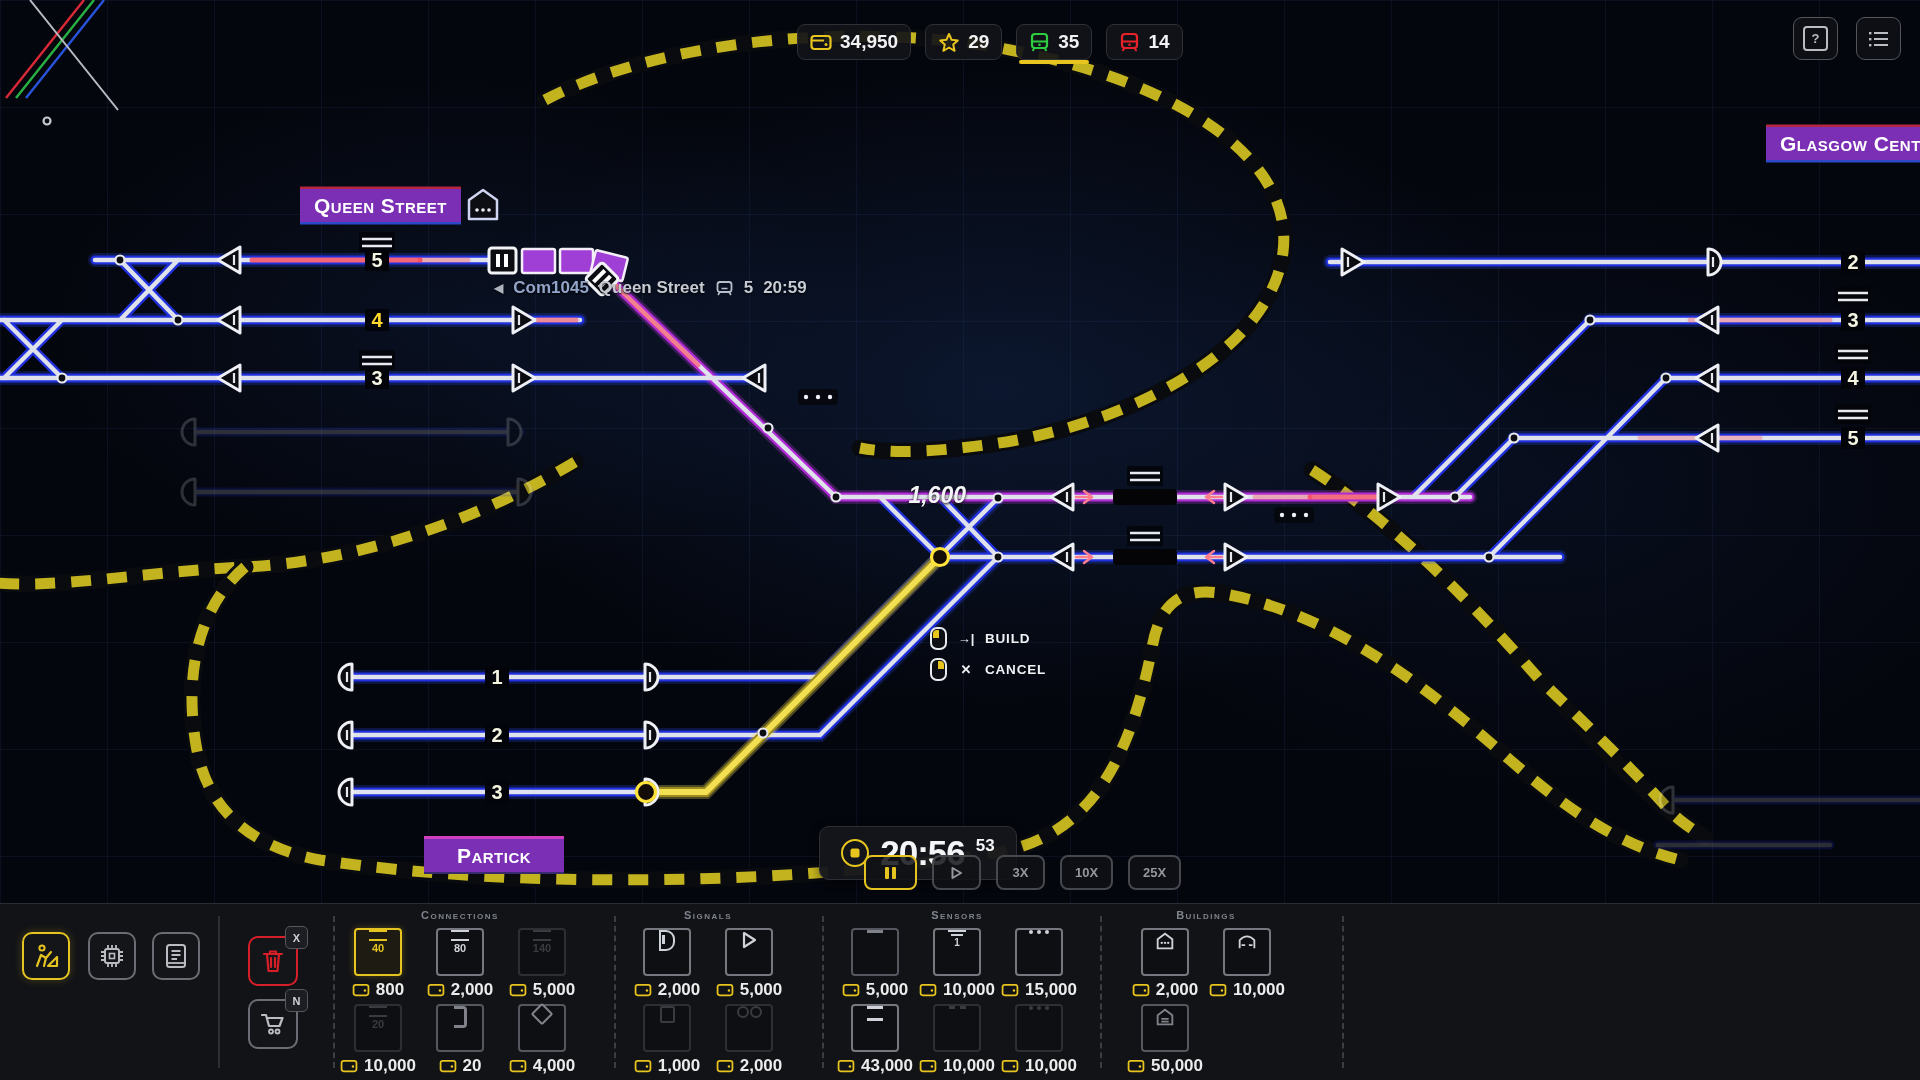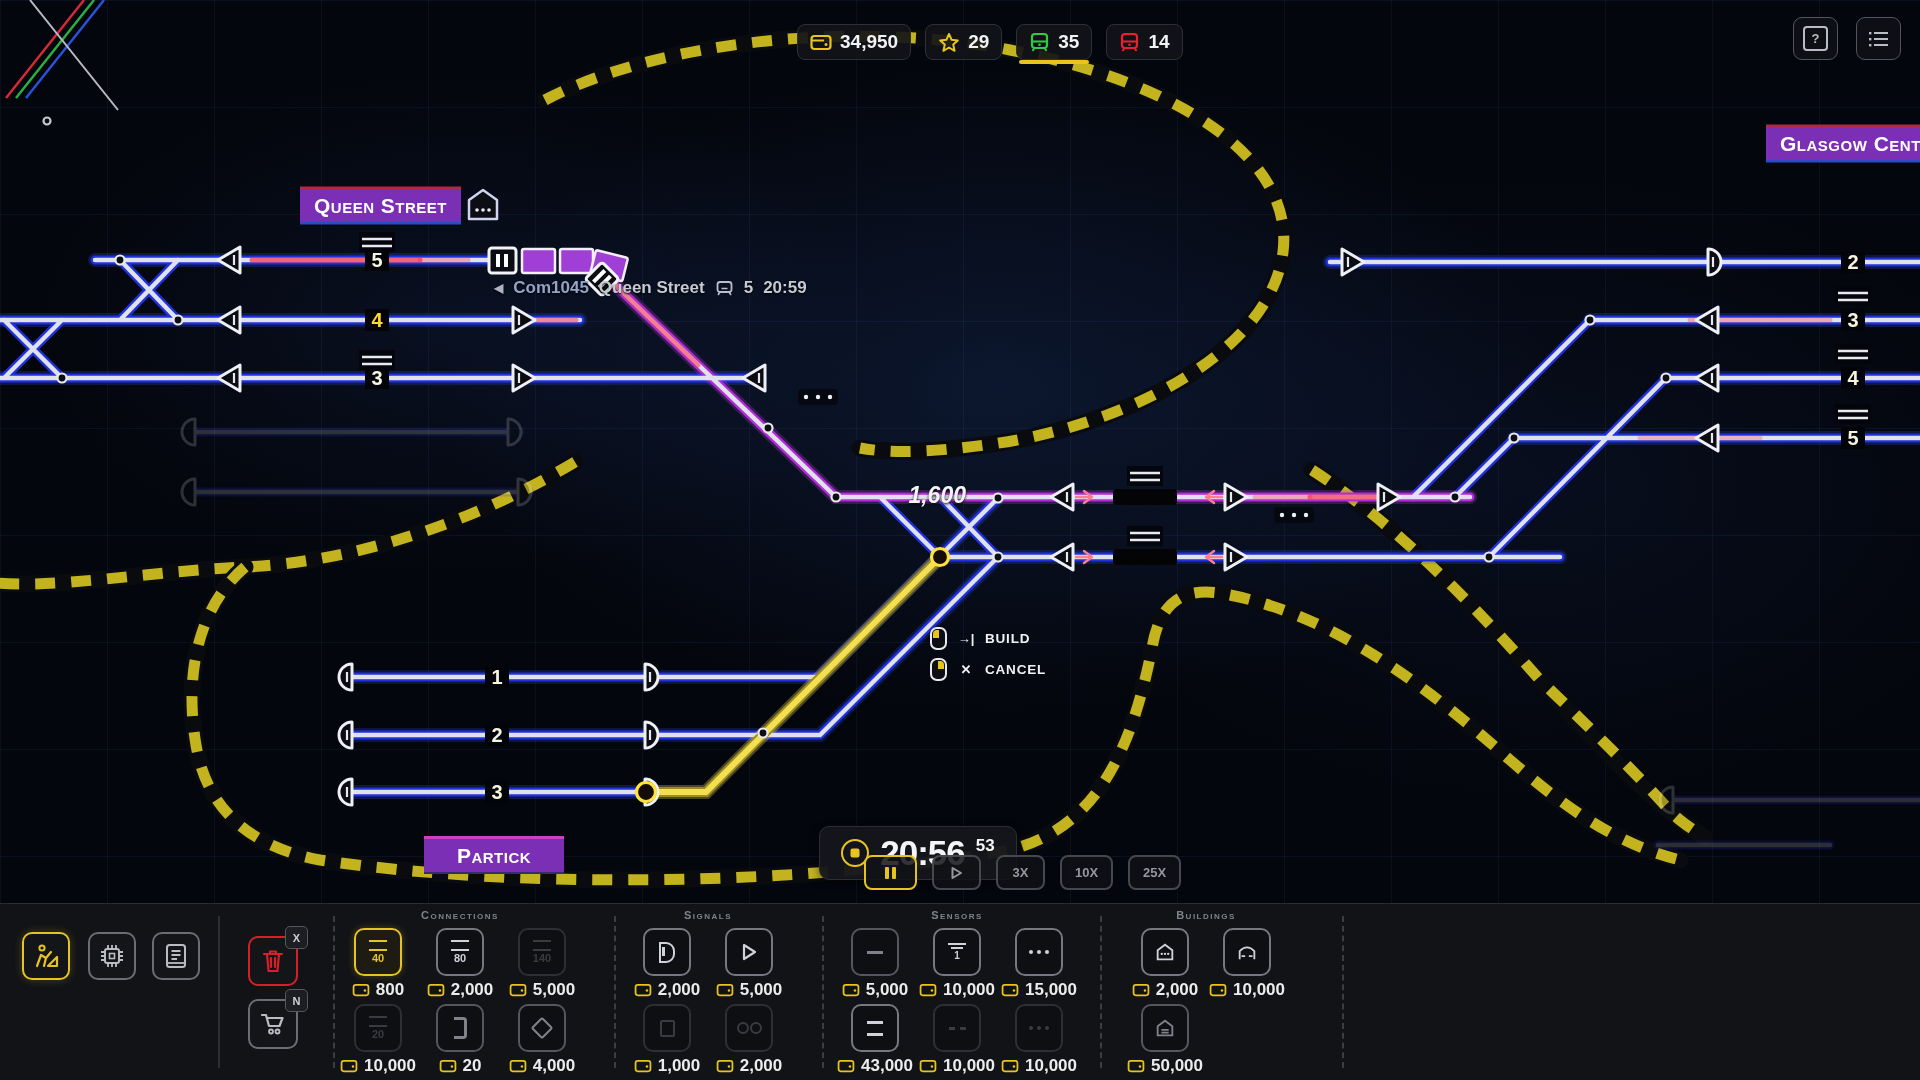--- a/index.html
+++ b/index.html
@@ -87,21 +87,21 @@
   .tool-btn.gray{width:46px;height:46px;}
   .keycap{position:absolute;top:-12px;right:-12px;width:21px;height:21px;background:#1d1e23;border:1.5px solid #55575c;border-radius:5px;color:#cfd1d6;font-size:11px;font-weight:700;display:flex;align-items:center;justify-content:center;}
 
   .shop-sec{position:absolute;top:0;height:177px;}
   .sec-title{position:absolute;top:5px;left:0;right:0;text-align:center;color:#7e838c;font-size:11px;font-weight:700;font-variant:small-caps;letter-spacing:1.5px;}
   .sec-grid{position:absolute;top:24px;left:0;right:0;display:grid;grid-auto-flow:row;}
   .cols3{grid-template-columns:repeat(3,82px);}
   .cols2{grid-template-columns:repeat(2,82px);}
   .sec-grid > div{display:flex;align-items:center;justify-content:center;}
   .row-ico{height:48px;} .row-price{height:28px;}
-  .shopicon{width:44px;height:44px;border:2px solid #75787e;border-radius:10px;display:flex;flex-direction:column;align-items:center;justify-content:center;color:#cfd2d8;background:rgba(10,11,14,.4);}
+  .shopicon{width:44px;height:44px;border:2px solid #75787e;border-radius:4px;display:flex;flex-direction:column;align-items:center;color:#cfd2d8;background:rgba(10,11,14,.4);}
   .st-sel{border-color:#e5c321;color:#e5c321;background:rgba(60,50,12,.28);box-shadow:0 0 7px rgba(230,200,40,.28);}
   .st-half{border-color:#55575e;color:#7f828a;}
   .st-dim{border-color:#2e2f34;color:#3a3b40;}
   .price{display:flex;align-items:center;gap:6px;color:#ececec;font-size:17px;font-weight:700;}
   .rails{width:18px;height:7px;border-top:2.5px solid;border-bottom:2.5px solid;}
   .tnum{font-size:11px;font-weight:800;line-height:1;margin-top:2px;}
   .bumper{width:10px;height:16px;border:3px solid;border-left:none;border-radius:0 4px 4px 0;}
   .crossd{width:12px;height:12px;border:2.5px solid;transform:rotate(45deg);border-radius:2px;}
   .sigD{width:12px;height:17px;border:2.5px solid;border-radius:0 9px 9px 0;position:relative;}
   .sigD::before{content:'';position:absolute;left:1px;top:3px;width:2.5px;height:9px;background:currentColor;}

